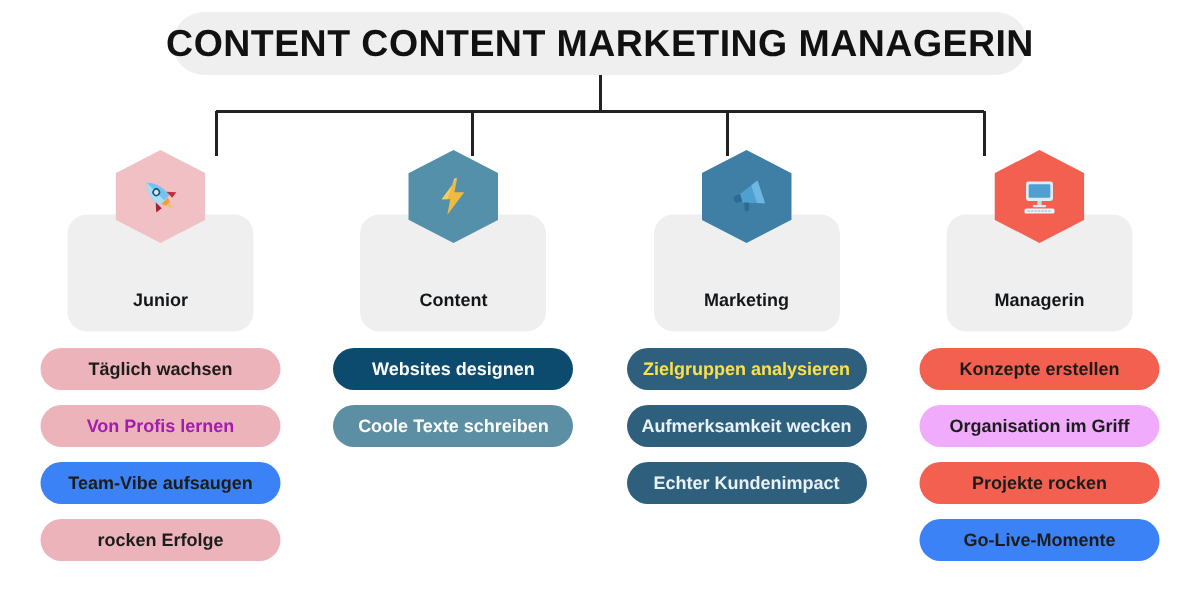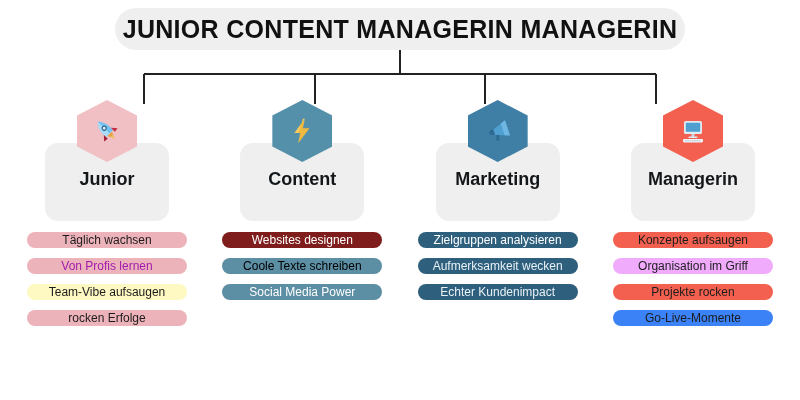--- a/index.html
+++ b/index.html
@@ -105,57 +105,58 @@
     width: 124px;
     height: 78px;
     background: #efefef;
     border-radius: 13px;
     display: flex;
     align-items: flex-end;
     justify-content: center;
     z-index: 2;
   }
   .card-title {
-    font-size: 18px;
+    font-size: 12px;
     font-weight: bold;
     color: #14171a;
-    margin-bottom: 31px;
+    margin-bottom: 14px;
     white-space: nowrap;
   }
 
   
   .pill-list {
     position: absolute;
     top: 232px;
     left: 50%;
     transform: translateX(-50%);
     width: 160px;
     display: flex;
     flex-direction: column;
     gap: 10px;
   }
   .pill {
-    height: 16px;
+    height: 28px;
     border-radius: 14px;
     display: flex;
     align-items: center;
     justify-content: center;
     font-size: 12px;
     white-space: nowrap;
     box-sizing: border-box;
     padding: 0 6px;
+    font-weight: bold;
   }
 </style>
 </head>
 <body>
 
 <div class="canvas">
 
   <div class="title-pill">
-    <span class="title-text">JUNIOR CONTENT MANAGERIN MANAGERIN</span>
+    <span class="title-text">CONTENT CONTENT MARKETING MANAGERIN</span>
   </div>
 
   <svg class="connectors" viewBox="0 0 800 400" xmlns="http://www.w3.org/2000/svg">
     <g stroke="#222222" stroke-width="2" fill="none" shape-rendering="crispEdges">
       <line x1="400" y1="50" x2="400" y2="74"></line>
       <line x1="144" y1="74" x2="656" y2="74"></line>
       <line x1="144" y1="74" x2="144" y2="104"></line>
       <line x1="315" y1="74" x2="315" y2="104"></line>
       <line x1="485" y1="74" x2="485" y2="104"></line>
       <line x1="656" y1="74" x2="656" y2="104"></line>
@@ -181,42 +182,41 @@
             </g>
           </svg>
         </div>
       </div>
       <div class="card">
         <span class="card-title">Junior</span>
       </div>
       <div class="pill-list">
         <div class="pill" style="background:#edb3ba;color:#1c1c1c">Täglich wachsen</div>
         <div class="pill" style="background:#edb3ba;color:#a21caf">Von Profis lernen</div>
-        <div class="pill" style="background:#fef9c3;color:#1c1c1c">Team-Vibe aufsaugen</div>
+        <div class="pill" style="background:#3b82f6;color:#1c1c1c">Team-Vibe aufsaugen</div>
         <div class="pill" style="background:#edb3ba;color:#1c1c1c">rocken Erfolge</div>
       </div>
     </div>
 
     <div class="column">
       <div class="hex-wrap">
         <div class="hex" style="background:#5590ab"></div>
         <div class="hex-icon">
           <svg width="30" height="30" viewBox="0 0 32 32" xmlns="http://www.w3.org/2000/svg">
             <path d="M19 3 8 18h6l-2 11 12-16h-7z" fill="#f0b93f"></path>
             <path d="M19 3 8 18h4l5-15z" fill="#f5cd62"></path>
           </svg>
         </div>
       </div>
       <div class="card">
         <span class="card-title">Content</span>
       </div>
       <div class="pill-list">
-        <div class="pill" style="background:#7f1d1d;color:#ffffff">Websites designen</div>
-        <div class="pill" style="background:#5c8ea4;color:#000000">Coole Texte schreiben</div>
-        <div class="pill" style="background:#5c8ea4;color:#ffffff">Social Media Power</div>
+        <div class="pill" style="background:#0c4a6e;color:#ffffff">Websites designen</div>
+        <div class="pill" style="background:#5c8ea4;color:#ffffff">Coole Texte schreiben</div>
       </div>
     </div>
 
     <div class="column">
       <div class="hex-wrap">
         <div class="hex" style="background:#3f7fa5"></div>
         <div class="hex-icon">
           <svg width="32" height="32" viewBox="0 0 32 32" xmlns="http://www.w3.org/2000/svg">
             <g transform="rotate(-18 16 16)">
               <path d="M26 8v16l-14-5V13z" fill="#4f9fd0"></path>
@@ -224,21 +224,21 @@
               <path d="M12 13h-2.5a2.5 2.5 0 0 0 0 5H12z" fill="#2e6b94"></path>
               <path d="M13 19.2l3 1.1-1.3 4.3a1.6 1.6 0 0 1-3-.5z" fill="#2e6b94"></path>
             </g>
           </svg>
         </div>
       </div>
       <div class="card">
         <span class="card-title">Marketing</span>
       </div>
       <div class="pill-list">
-        <div class="pill" style="background:#2e5f7d;color:#ffffff">Zielgruppen analysieren</div>
+        <div class="pill" style="background:#2e5f7d;color:#fde047">Zielgruppen analysieren</div>
         <div class="pill" style="background:#2e5f7d;color:#e8f1f6">Aufmerksamkeit wecken</div>
         <div class="pill" style="background:#2e5f7d;color:#e8f1f6">Echter Kundenimpact</div>
       </div>
     </div>
 
     <div class="column">
       <div class="hex-wrap">
         <div class="hex" style="background:#f4604f"></div>
         <div class="hex-icon">
           <svg width="32" height="32" viewBox="0 0 32 32" xmlns="http://www.w3.org/2000/svg">
@@ -256,21 +256,21 @@
               <rect x="19.5" y="25.1" width="1.6" height="1.2"></rect>
               <rect x="21.8" y="25.1" width="1.6" height="1.2"></rect>
             </g>
           </svg>
         </div>
       </div>
       <div class="card">
         <span class="card-title">Managerin</span>
       </div>
       <div class="pill-list">
-        <div class="pill" style="background:#f4604f;color:#1c1c1c">Konzepte aufsaugen</div>
+        <div class="pill" style="background:#f4604f;color:#1c1c1c">Konzepte erstellen</div>
         <div class="pill" style="background:#f0abfc;color:#1c1c1c">Organisation im Griff</div>
         <div class="pill" style="background:#f4604f;color:#1c1c1c">Projekte rocken</div>
         <div class="pill" style="background:#3b82f6;color:#1c1c1c">Go-Live-Momente</div>
       </div>
     </div>
 
   </div>
 </div>
 
 </body></html>

